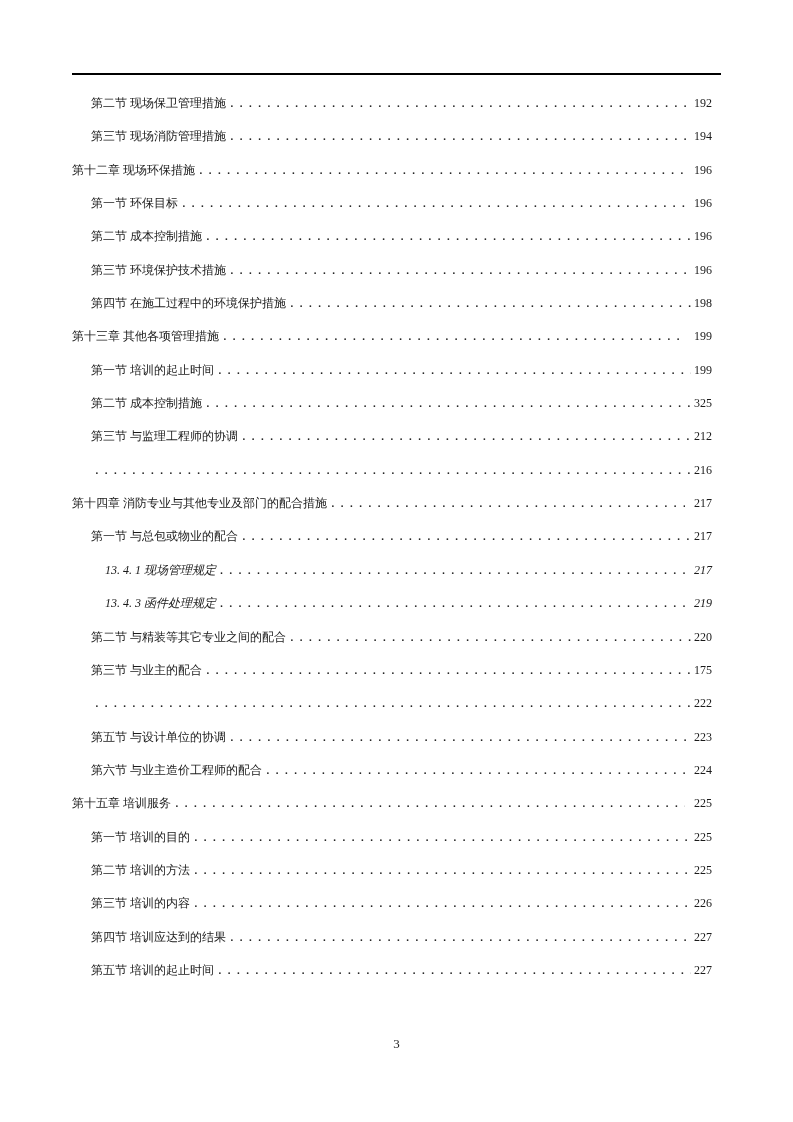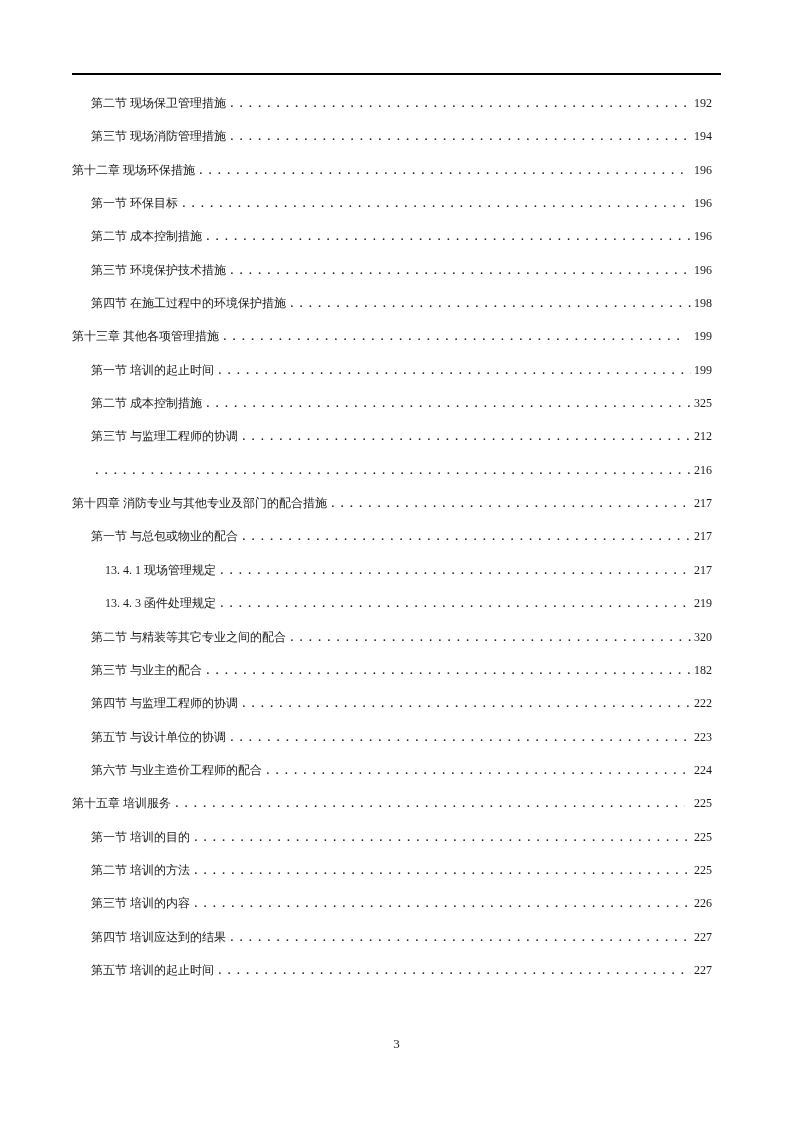--- a/index.html
+++ b/index.html
@@ -57,21 +57,21 @@
     letter-spacing: 5.5px;
     font-size: 15px;
     color: #1f1f1f;
   }
   .toc-page {
     flex: 0 0 auto;
     text-align: left;
     min-width: 24px;
   }
   .toc-row.section { padding-left: 19px; }
-  .toc-row.subsection { padding-left: 33px; }
+  .toc-row.subsection { padding-left: 33px; font-style: italic; }
   .toc-row.chapter .toc-page { margin-left: 6px; }
   .footer {
     position: absolute;
     left: 0;
     top: 1036px;
     width: 100%;
     text-align: center;
     font-size: 13px;
     color: #1a1a1a;
   }
@@ -174,31 +174,30 @@
 
   <div class="toc-row subsection">
     <span class="toc-title">13. 4. 3 函件处理规定</span>
     <span class="toc-leader"></span>
     <span class="toc-page">219</span>
   </div>
 
   <div class="toc-row section">
     <span class="toc-title">第二节 与精装等其它专业之间的配合</span>
     <span class="toc-leader"></span>
-    <span class="toc-page">320</span>
+    <span class="toc-page">220</span>
   </div>
 
   <div class="toc-row section">
     <span class="toc-title">第三节 与业主的配合</span>
     <span class="toc-leader"></span>
-    <span class="toc-page">182</span>
-  </div>
-
-  <div class="toc-row section">
-    <span class="toc-title">第四节 与监理工程师的协调</span>
+    <span class="toc-page">175</span>
+  </div>
+
+  <div class="toc-row section">
     <span class="toc-leader"></span>
     <span class="toc-page">222</span>
   </div>
 
   <div class="toc-row section">
     <span class="toc-title">第五节 与设计单位的协调</span>
     <span class="toc-leader"></span>
     <span class="toc-page">223</span>
   </div>
 

